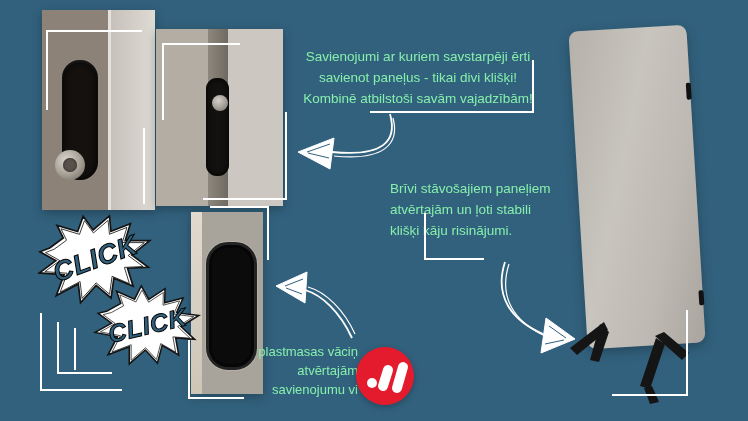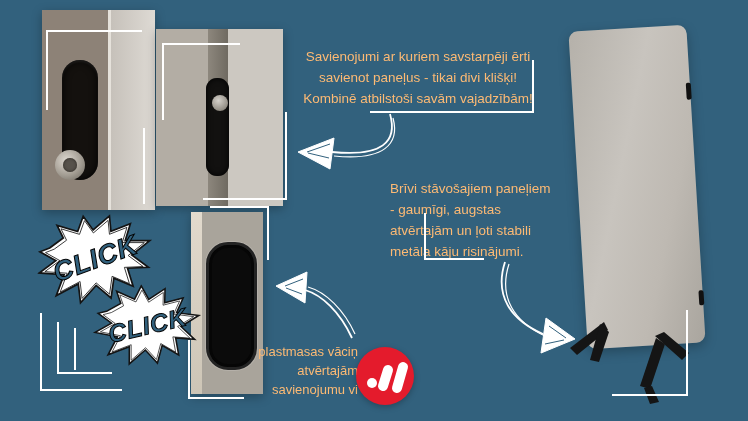--- a/index.html
+++ b/index.html
@@ -36,21 +36,21 @@
     border:3px solid #232323;box-shadow:0 0 0 1px rgba(255,255,255,.14), inset 0 0 0 3px #060606;}
   
   #panel{left:578px;top:28px;width:118px;height:318px;z-index:2;border-radius:9px;
     transform:rotate(-3.5deg);
     background:linear-gradient(105deg,#b5b1aa,#c8c4be 40%,#beb9b2 70%,#a9a59e 100%);
     box-shadow:0 4px 12px rgba(0,0,0,.25);}
   #panel .pslot{position:absolute;right:-1px;width:5px;background:#111;border-radius:2px;}
   #panel .pslot.s1{top:58px;height:17px;}
   #panel .pslot.s2{top:266px;height:15px;}
   
-  .callout{position:absolute;color:#fdba74;z-index:3;}
+  .callout{position:absolute;color:#86efac;z-index:3;}
   .callout .line{white-space:nowrap;}
   .callout b{font-weight:400;}
   #callout-connect{left:288px;top:46px;width:260px;text-align:center;font-size:13.5px;line-height:21px;}
   #callout-feet{left:390px;top:178px;width:218px;text-align:left;font-size:13.5px;line-height:21px;}
   #callout-caps{left:228px;top:342px;width:130px;text-align:right;font-size:13px;line-height:19px;z-index:3;}
   
   .bracket{position:absolute;z-index:4;pointer-events:none;}
   .bl{border-left:2px solid #fff;} .br{border-right:2px solid #fff;}
   .bt{border-top:2px solid #fff;} .bb{border-bottom:2px solid #fff;}
   
@@ -108,23 +108,22 @@
   </svg>
 
   <div id="callout-connect" class="callout">
     <div class="line"><span>Savienojumi ar kuriem savstarpēji ērti</span></div>
     <div class="line"><span>savienot paneļus - </span><b>tikai divi klišķi!</b></div>
     <div class="line"><span>Kombinē atbilstoši savām vajadzībām!</span></div>
   </div>
 
   <div id="callout-feet" class="callout">
     <div class="line"><span>Brīvi stāvošajiem paneļiem</span></div>
-    <div class="line"><span>- gaumīgi, augstas</span></div>
     <div class="line"><span>atvērtajām un </span><b>ļoti stabili</b></div>
-    <div class="line"><b>metāla kāju risinājumi.</b></div>
+    <div class="line"><b>klišķi kāju risinājumi.</b></div>
   </div>
 
   <div id="callout-caps" class="callout">
     <div class="line"><span>plastmasas vāciņ</span></div>
     <div class="line"><span>atvērtajām</span></div>
     <div class="line"><span>savienojumu vi</span></div>
   </div>
 
   <div class="bracket bl bt" style="left:46px;top:30px;width:94px;height:78px;"></div>
   <div class="bracket bl" style="left:143px;top:128px;width:0;height:76px;"></div>

